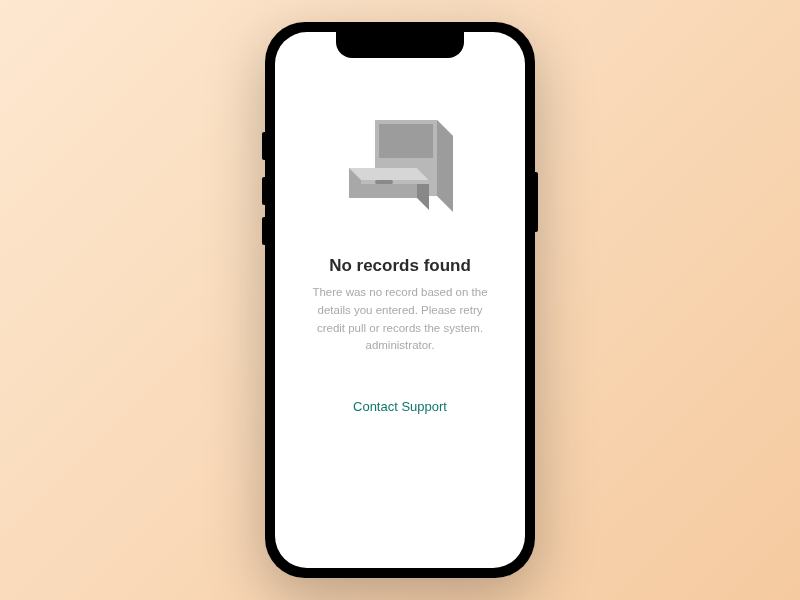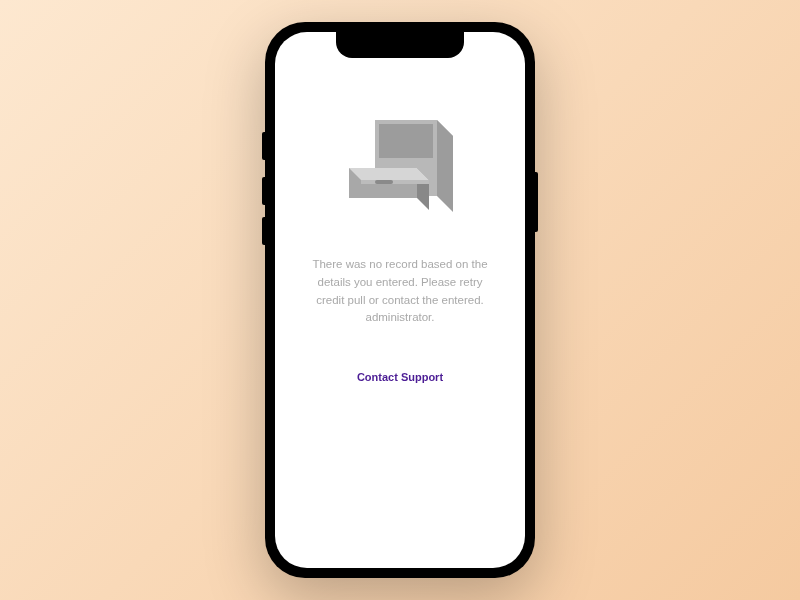--- a/index.html
+++ b/index.html
@@ -98,23 +98,23 @@
       padding: 14px 36px;
       font-size: 14px;
       font-weight: 700;
       cursor: pointer;
       margin-bottom: 20px;
       font-family: inherit;
     }
     .link-btn {
       background: none;
       border: none;
-      color: #4c1d95;
-      font-size: 11px;
-      font-weight: 700;
+      color: #0f766e;
+      font-size: 13px;
+      font-weight: 400;
       cursor: pointer;
       font-family: inherit;
     }
   </style>
 </head>
 <body>
 
 <div class="phone">
   <div class="notch"></div>
   <div class="screen">
@@ -135,20 +135,21 @@
         <polygon points="24,66 92,66 92,96 24,96" fill="#a8a8a8"></polygon>
 
         <polygon points="24,66 92,66 104,78 36,78" fill="#d6d6d6"></polygon>
 
         <polygon points="36,78 104,78 104,82 36,82" fill="#bcbcbc"></polygon>
 
         <rect x="50" y="78" width="18" height="4" rx="2" fill="#8a8a8a"></rect>
       </svg>
     </div>
 
+    <div class="title">No records found</div>
 
-    <div class="subtitle">There was no record based on the details you entered. Please retry credit pull or contact the entered. administrator.</div>
+    <div class="subtitle">There was no record based on the details you entered. Please retry credit pull or records the system. administrator.</div>
 
 
     <button class="link-btn">Contact Support</button>
 
   </div>
 </div>
 
 </body></html>

